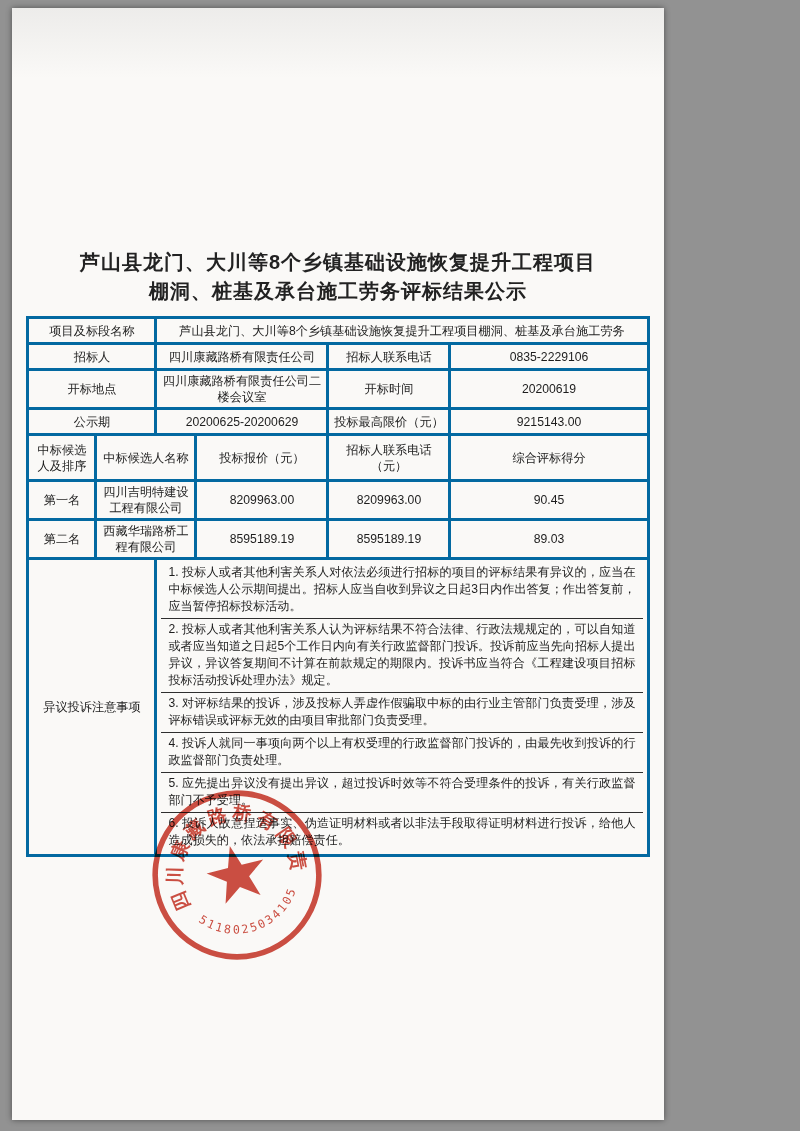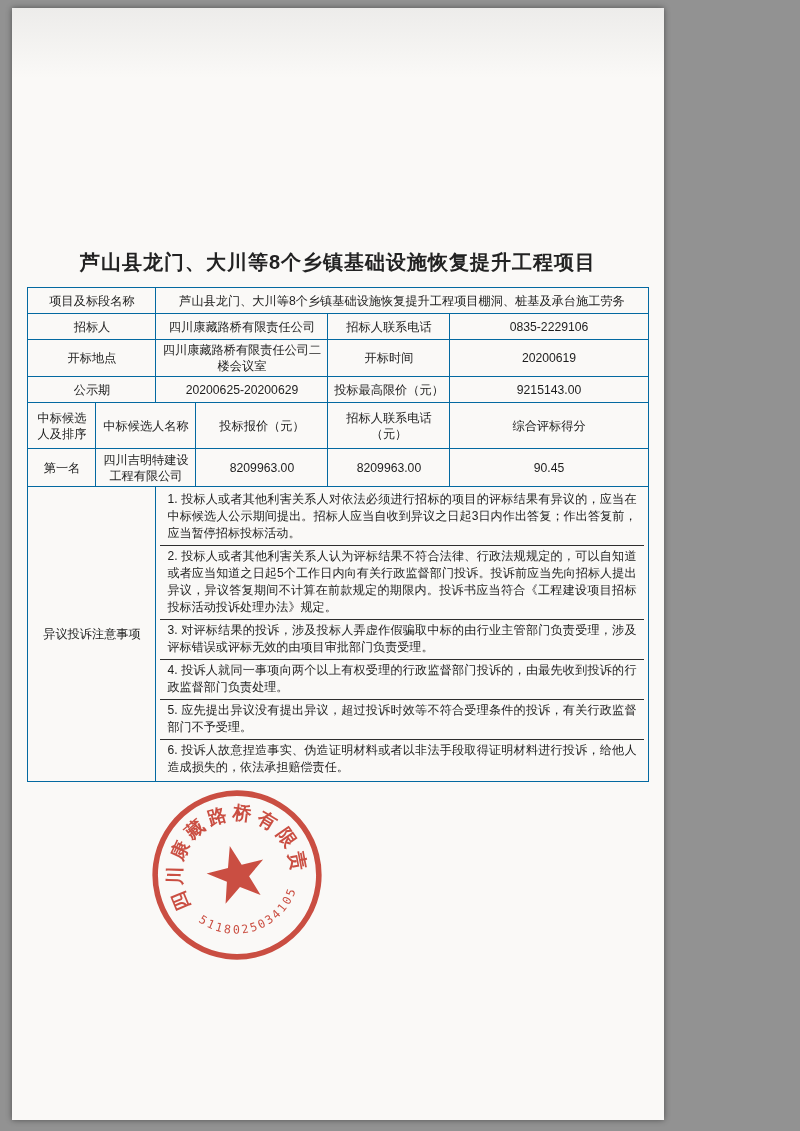--- a/index.html
+++ b/index.html
@@ -31,21 +31,21 @@
   }
   table.doc{
     border-collapse:collapse;
     margin:10px auto 0 auto;
     width:620px;
     table-layout:fixed;
     font-size:12.2px;
     color:#1d1d1d;
   }
   table.doc td{
-    border:1px solid #0369a1;
+    border:3px solid #0369a1;
     text-align:center;
     vertical-align:middle;
     padding:2px 4px;
     line-height:16px;
     overflow:hidden;
   }
   tr.r-info{height:26px;}
   tr.r-head{height:46px;}
   tr.r-cand{height:38px;}
   tr.r-notice{height:268px;}
@@ -67,20 +67,21 @@
     pointer-events:none;
   }
 </style>
 </head>
 <body>
 
 <div class="paper">
 
   <div class="title">
     <div>芦山县龙门、大川等8个乡镇基础设施恢复提升工程项目</div>
+    <div>棚洞、桩基及承台施工劳务评标结果公示</div>
   </div>
 
   <table class="doc">
     <colgroup>
       <col style="width:68px">
         <col style="width:60px">
         <col style="width:40px">
       <col style="width:132px">
         <col style="width:122px">
         <col style="width:198px">
@@ -118,20 +119,27 @@
       <td>综合评标得分</td>
     </tr>
 
     <tr class="r-cand">
       <td>第一名</td>
       <td colspan="2">四川吉明特建设工程有限公司</td>
       <td>8209963.00</td>
       <td>8209963.00</td>
       <td>90.45</td>
     </tr>
+    <tr class="r-cand">
+      <td>第二名</td>
+      <td colspan="2">西藏华瑞路桥工程有限公司</td>
+      <td>8595189.19</td>
+      <td>8595189.19</td>
+      <td>89.03</td>
+    </tr>
 
     <tr class="r-notice">
       <td colspan="2">异议投诉注意事项</td>
       <td colspan="4" class="notice-cell">
         <div class="para">1. 投标人或者其他利害关系人对依法必须进行招标的项目的评标结果有异议的，应当在中标候选人公示期间提出。招标人应当自收到异议之日起3日内作出答复；作出答复前，应当暂停招标投标活动。</div>
         <div class="para">2. 投标人或者其他利害关系人认为评标结果不符合法律、行政法规规定的，可以自知道或者应当知道之日起5个工作日内向有关行政监督部门投诉。投诉前应当先向招标人提出异议，异议答复期间不计算在前款规定的期限内。投诉书应当符合《工程建设项目招标投标活动投诉处理办法》规定。</div>
         <div class="para">3. 对评标结果的投诉，涉及投标人弄虚作假骗取中标的由行业主管部门负责受理，涉及评标错误或评标无效的由项目审批部门负责受理。</div>
         <div class="para">4. 投诉人就同一事项向两个以上有权受理的行政监督部门投诉的，由最先收到投诉的行政监督部门负责处理。</div>
         <div class="para">5. 应先提出异议没有提出异议，超过投诉时效等不符合受理条件的投诉，有关行政监督部门不予受理。</div>
         <div class="para">6. 投诉人故意捏造事实、伪造证明材料或者以非法手段取得证明材料进行投诉，给他人造成损失的，依法承担赔偿责任。</div>

